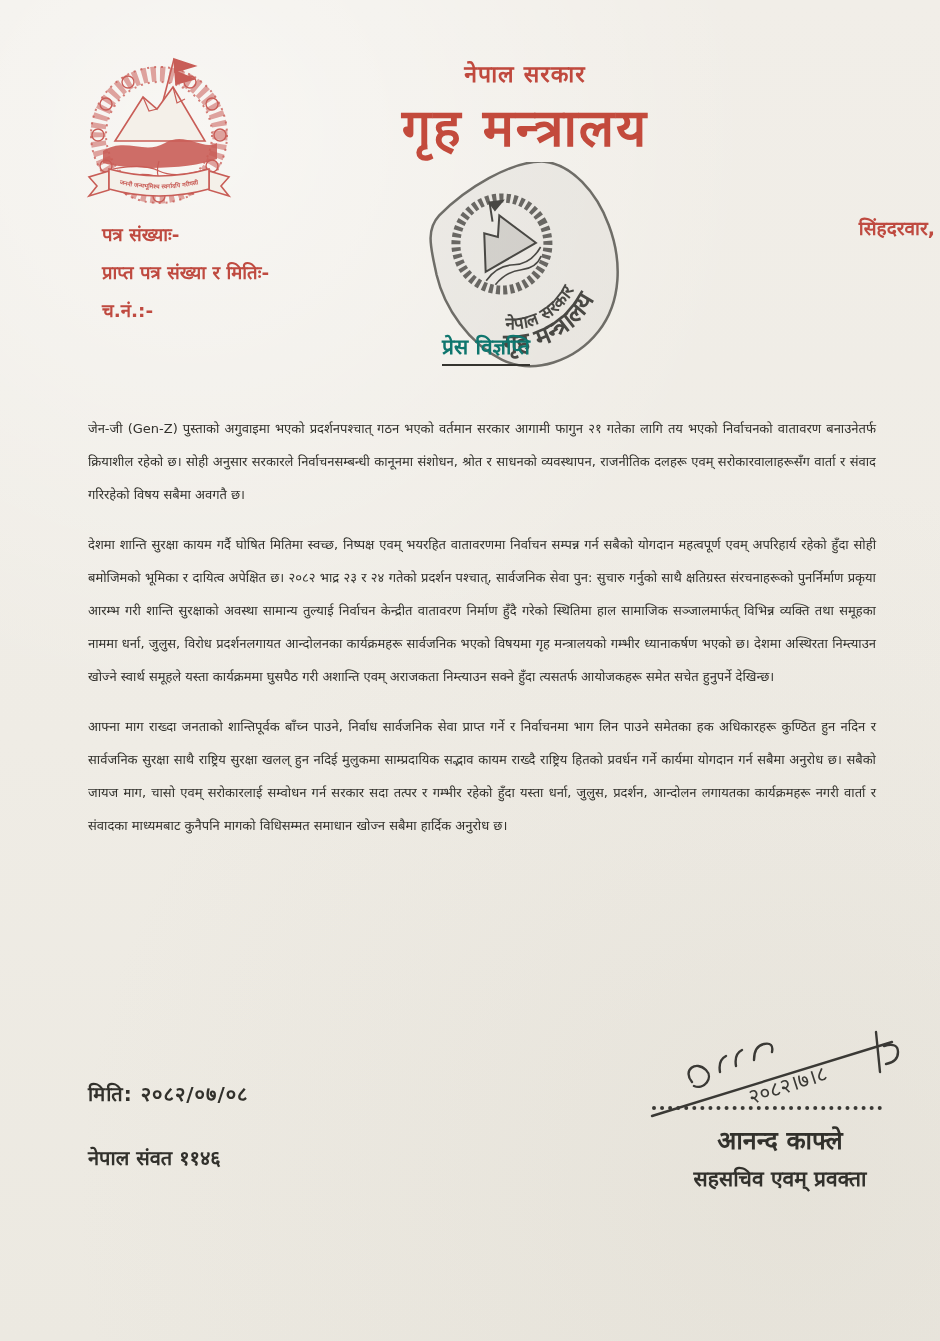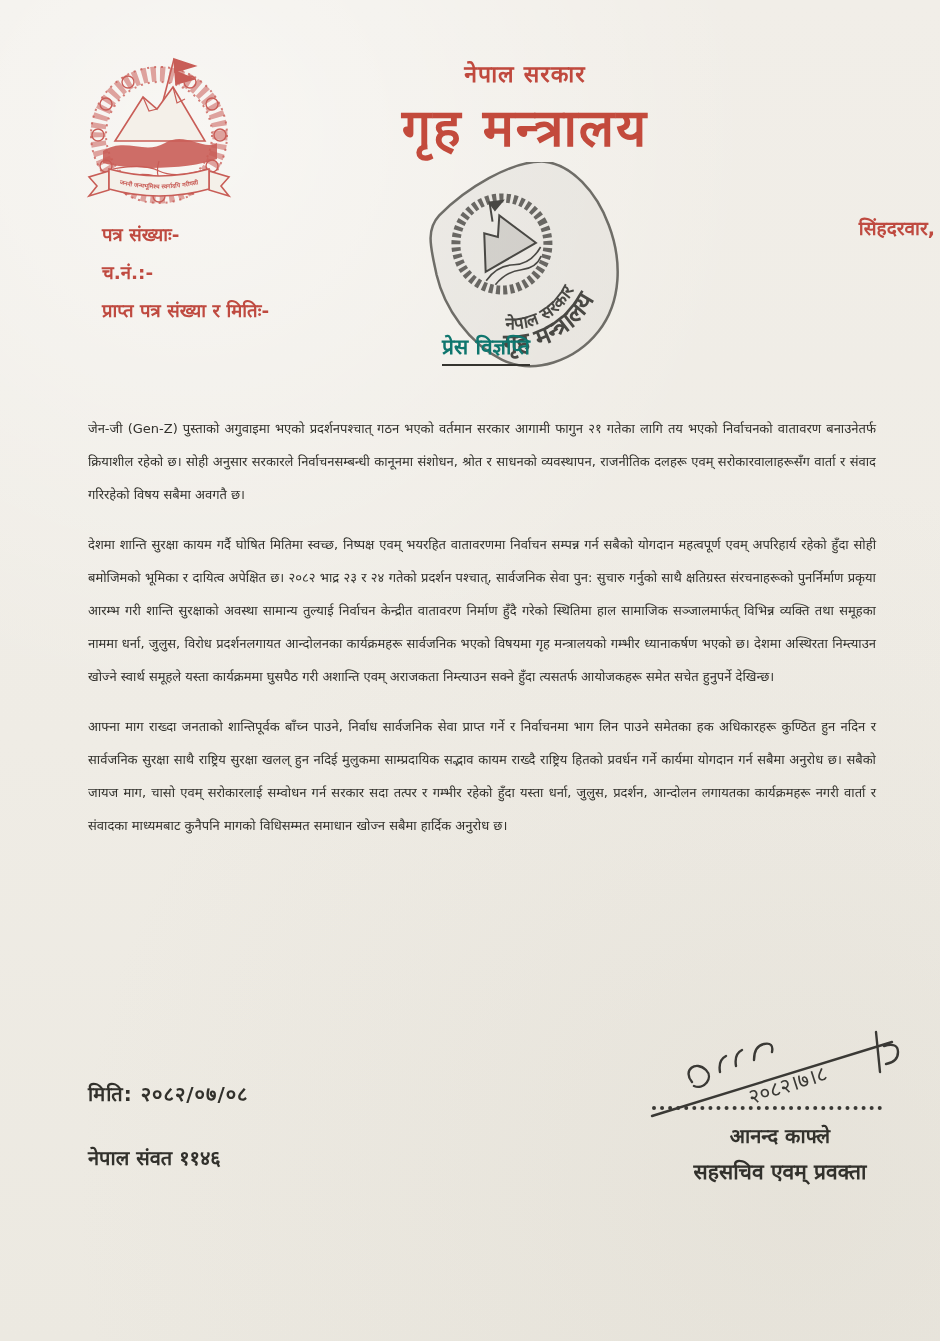--- a/index.html
+++ b/index.html
@@ -51,21 +51,21 @@
   .era-line{
     position:absolute;left:88px;top:1144px;
     font-size:20px;font-weight:bold;color:#32312c;
   }
   .sig-block{position:absolute;left:640px;top:1022px;width:280px;text-align:center;}
   .sig-script{position:absolute;left:0px;top:-2px;width:280px;height:110px;}
   .sig-dots{
     margin-top:84px;height:0;border-bottom:4px dotted #3a3935;width:230px;
     margin-left:12px;
   }
-  .sig-name{font-size:20px;font-weight:bold;color:#32312c;margin-top:12px;}
+  .sig-name{font-size:25px;font-weight:bold;color:#32312c;margin-top:12px;}
   .sig-role{font-size:21px;font-weight:bold;color:#32312c;margin-top:8px;}
 </style>
 </head>
 <body>
 
 <div class="paper-texture"></div>
 
 <svg class="emblem" viewBox="0 0 172 164">
   <g stroke="#c5514a" fill="none" stroke-width="1.6" opacity="0.92">
 
@@ -118,22 +118,22 @@
       </text>
     </g>
   </g>
 </svg>
 
 <div class="header-gov">नेपाल सरकार</div>
 <div class="header-ministry">गृह मन्त्रालय</div>
 
 <div class="ref-fields">
   <div>पत्र संख्याः-</div>
+  <div>प्राप्त पत्र संख्या र मितिः-</div>
   <div>च.नं.:-</div>
-  <div>प्राप्त पत्र संख्या र मितिः-</div>
 </div>
 
 <div class="address">
   <div>सिंहदरवार,</div>
 </div>
 
 <svg class="stamp" viewBox="0 0 235 215">
   <g transform="rotate(-30 118 105)">
 
     <path d="M60,12 C95,2 150,0 178,18 C200,34 208,70 202,105 C196,142 175,178 140,192

